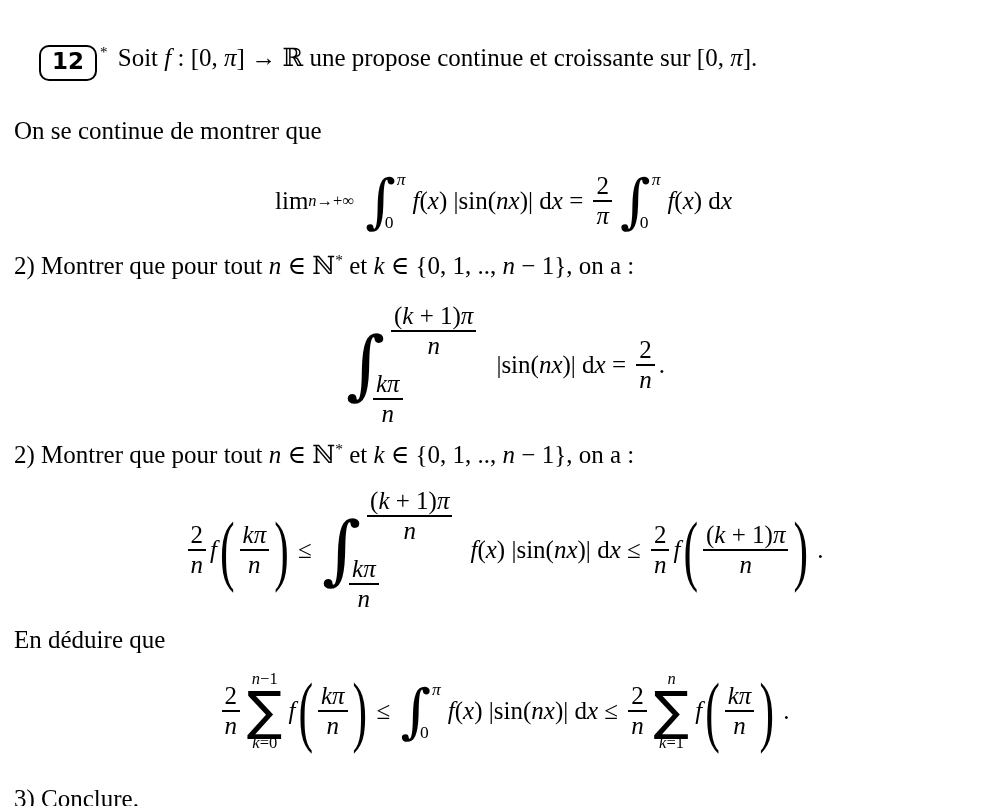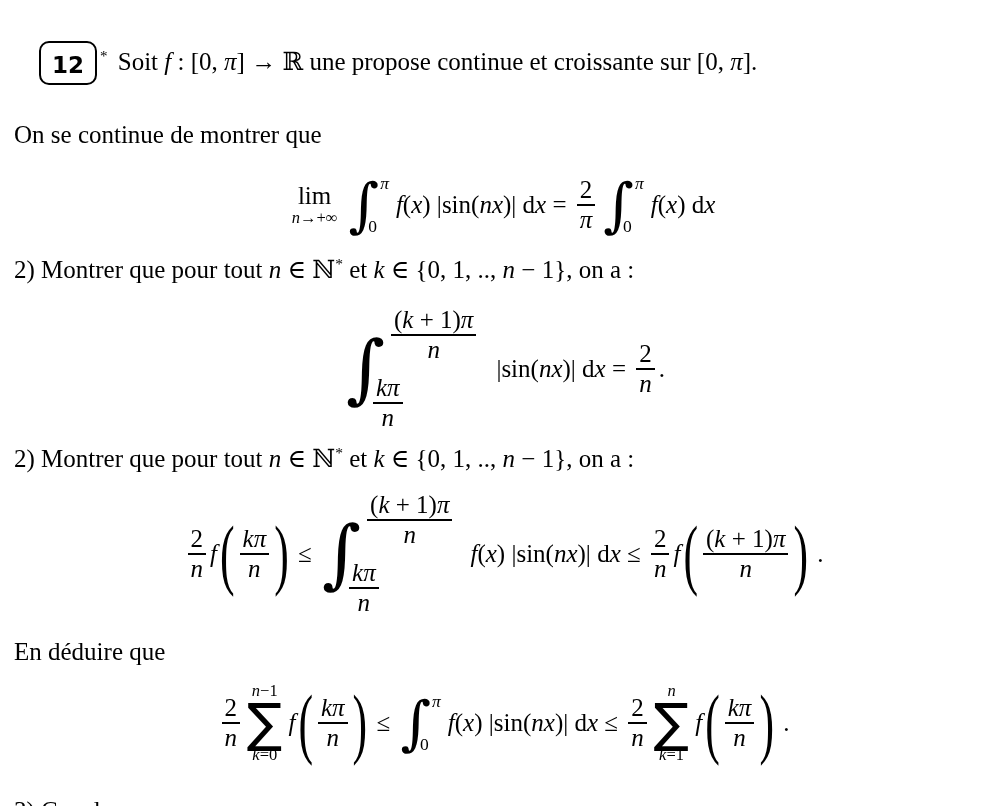--- a/index.html
+++ b/index.html
@@ -14,33 +14,33 @@
   
   .textline { font-size:25px; line-height:1.32; white-space:pre-wrap; }
   .m-txt { white-space:pre; }
   .m-it  { font-style:italic; white-space:pre; }
   .m-sup { font-size:62%; vertical-align:super; line-height:0; }
   .m-sp  { display:inline-block; }
 
   
   .exnum-box {
     display:inline-block; border:2.5px solid #000; border-radius:10px;
-    padding:8px 11px 2px 11px; font-family:"DejaVu Sans","Liberation Sans",sans-serif;
+    padding:0 11px 2px 11px; font-family:"DejaVu Sans","Liberation Sans",sans-serif;
     font-weight:700; font-size:23px; line-height:1.3; vertical-align:-3px;
   }
   .exstar { font-size:60%; vertical-align:super; margin:0 4px 0 3px; }
 
   
   .formula { display:flex; justify-content:center; align-items:center; font-size:25px; }
   #f-main { margin:22px 0 16px 0; }
   #q1     { margin-top:12px; }
   #f-1    { margin:20px 0 10px 0; }
   #q2     { margin-top:3px; }
   #f-2    { margin:16px 0 10px 0; }
-  #deduce { margin-top:18px; }
+  #deduce { margin-top:10px; }
   #f-3    { margin:14px 0 0 0; }
   #q3     { margin-top:30px; }
 
   
   .frac { display:inline-flex; flex-direction:column; align-items:center; margin:0 4px; vertical-align:middle; }
   .frac .num, .frac .den { display:inline-flex; align-items:center; line-height:1.05; padding:1px 3px; }
   .fbar { align-self:stretch; height:1.5px; background:#000; }
 
   
   .stdint { display:inline-flex; align-items:center; margin:0 4px 0 4px; }
@@ -55,21 +55,21 @@
   .bigint .ilims { display:inline-flex; flex-direction:column; gap:10px; margin-left:-4px; }
   .bigint .isup { display:inline-flex; align-self:flex-start; transform:translateX(6px); }
   .bigint .isub { display:inline-flex; align-self:flex-start; transform:translateX(-12px); }
 
   
   .sum { display:inline-flex; flex-direction:column; align-items:center; margin:0 6px 0 3px; }
   .sum .ssup, .sum .ssub { display:inline-flex; font-size:66%; line-height:1.05; }
   .sum .sigma { font-family:"DejaVu Sans","DejaVu Serif",sans-serif; font-size:210%; line-height:0.9; }
 
   
-  .limop { display:inline-flex; flex-direction:column; align-items:center; margin-right:7px; }
+  .limop { display:inline-flex; flex-direction:row; align-items:center; margin-right:7px; }
   .limop .ltop { line-height:1.05; }
   .limop .lbot { display:inline-flex; font-size:66%; line-height:1.05; }
 
   
   .pgroup { display:inline-flex; align-items:center; margin:0 2px; }
   .bigp { font-size:175%; transform:scaleY(1.8); line-height:0.8; padding:0 1px; }
   .pbody { display:inline-flex; align-items:center; }
 </style>
 </head>
 <body>

